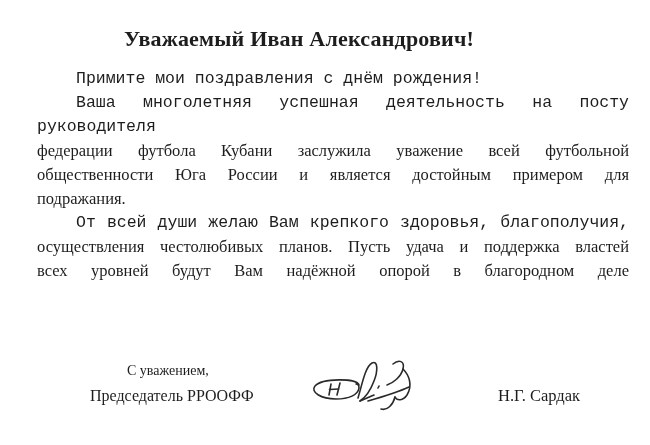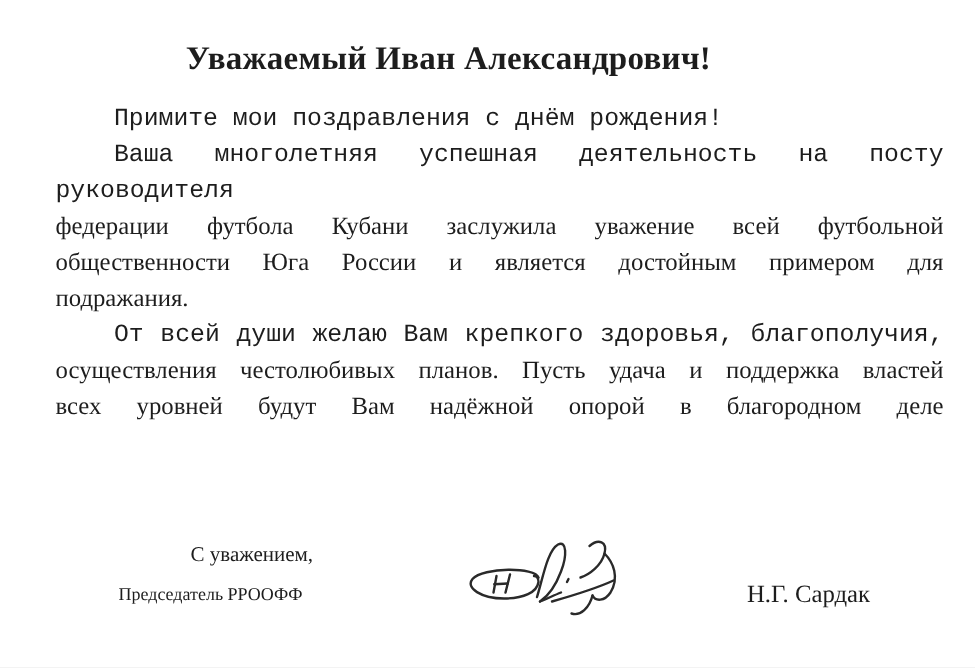--- a/index.html
+++ b/index.html
@@ -43,22 +43,22 @@
     position: absolute;
     top: 359px;
     left: 83px;
     font-size: 14px;
     line-height: 24px;
     margin-left: 44px;
   }
   .signer-title {
     position: absolute;
     top: 384px;
-    left: 79px;
-    font-size: 12px;
+    left: 90px;
+    font-size: 16px;
     line-height: 24px;
   }
   .signer-name {
     position: absolute;
     top: 384px;
     left: 498px;
     font-size: 16.5px;
     line-height: 24px;
   }
   .signature {

